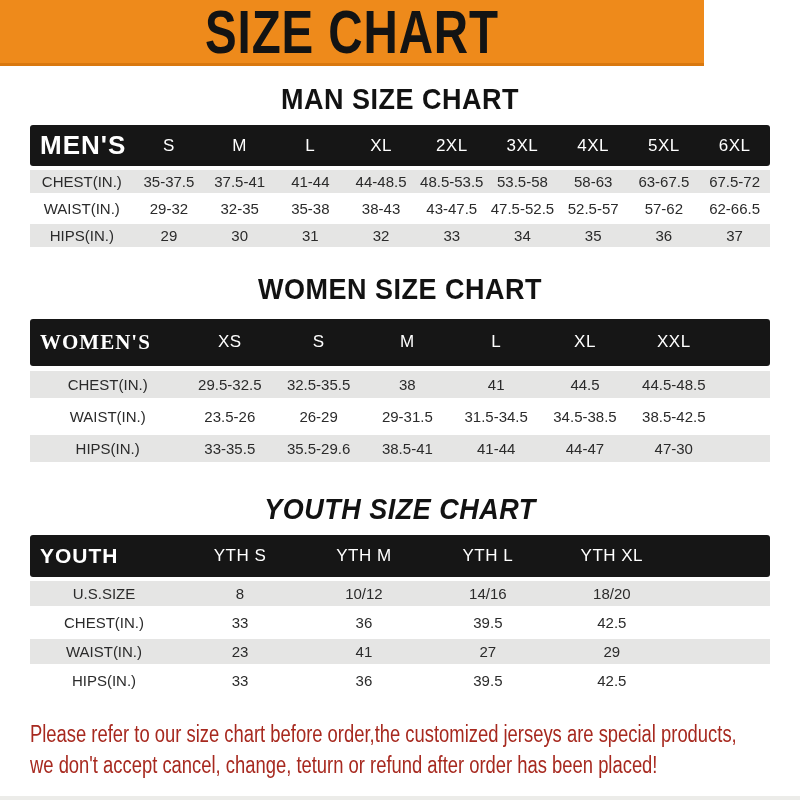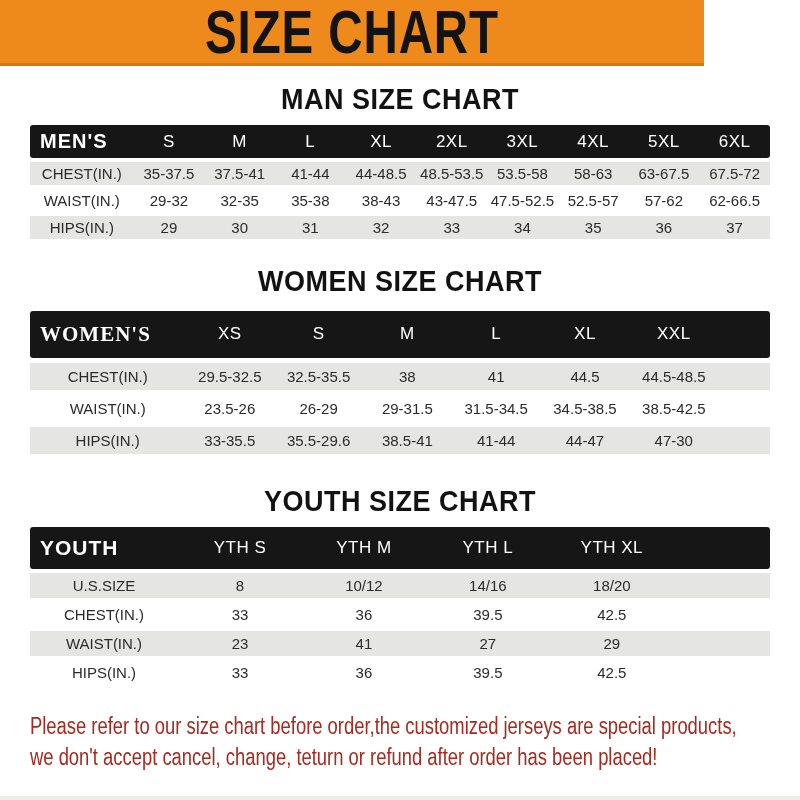--- a/index.html
+++ b/index.html
@@ -32,21 +32,21 @@
   .size-section { text-align: center; }
   .section-title { text-align: center; color: var(--title_text); }
   .title-inner {
     display: inline-block; font-size: 27px; font-weight: 700;
     letter-spacing: 0.5px; line-height: 1.2;
     transform: scaleY(1.12); transform-origin: center center;
     white-space: nowrap;
   }
   #section-man .section-title   { margin: 17px 0 6px 0; }
   #section-women .section-title { margin: 22px 0 8px 0; }
-  #section-youth .section-title { margin: 26px 0 6px 0; }
+  #section-youth .section-title { margin: 26px 0 6px 0; font-style: italic; }
 
   .size-table {
     display: table; table-layout: fixed; width: 740px;
     margin: 0 30px; border-collapse: separate; text-align: center;
   }
   [data-table="0"] { border-spacing: 0 4px; }
   [data-table="1"] { border-spacing: 0 5px; }
   [data-table="2"] { border-spacing: 0 4px; }
   .trow { display: table-row; }
   .tcell {
@@ -58,21 +58,21 @@
   .header-row .tcell:first-child { border-radius: 3px 0 0 3px; }
   .header-row .tcell:last-child  { border-radius: 0 3px 3px 0; }
   .header-size { font-size: 17px; font-weight: 400; letter-spacing: 0.5px; }
   .header-label {
     font-weight: 700; font-size: 21px; letter-spacing: 1px;
     text-align: left; padding-left: 10px !important;
   }
   [data-table="0"] .header-row .tcell { padding: 5px 2px; }
   [data-table="1"] .header-row .tcell { padding: 11px 2px; }
   [data-table="2"] .header-row .tcell { padding: 9px 2px; }
-  [data-table="0"] .header-label { font-size: 20px; }
+  [data-table="0"] .header-label { font-size: 26px; }
   [data-table="0"] .data-row .tcell { padding: 3px 2px; }
   [data-table="1"] .data-row .tcell { padding: 5px 2px; }
   [data-table="2"] .data-row .tcell { padding: 4px 2px; }
   .data-row.stripe .tcell { background: var(--stripe); }
   .row-label { font-size: 15px; }
 
   .notice { margin: 22px 4px 0 30px; }
   .notice-line {
     color: var(--notice_red); font-size: 23px; line-height: 31px;
     white-space: nowrap; transform: scaleX(0.8); transform-origin: left center;

